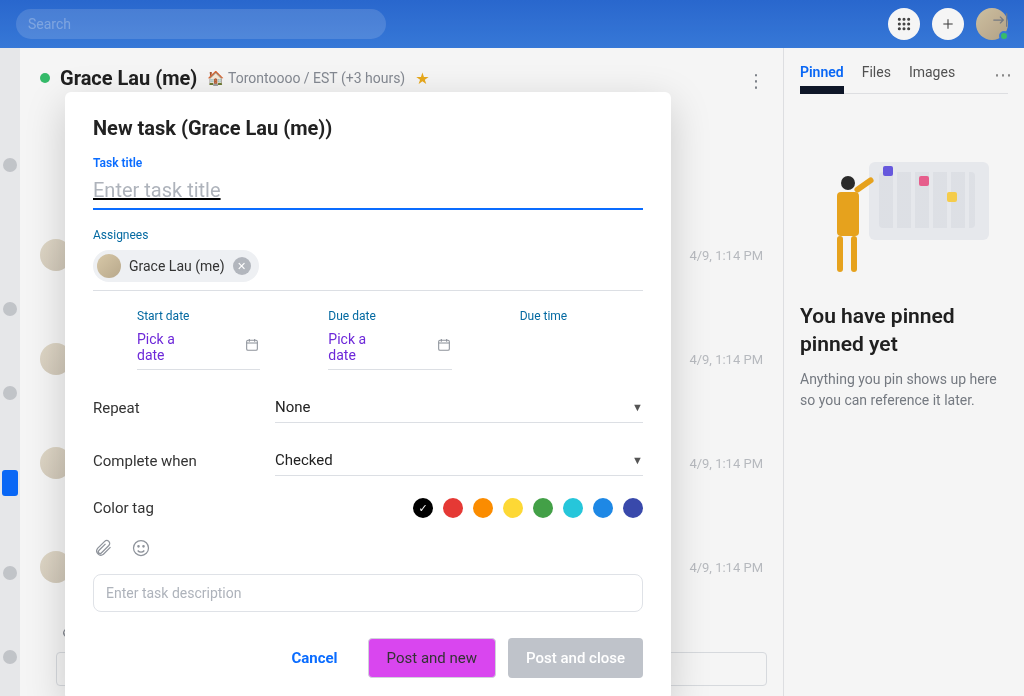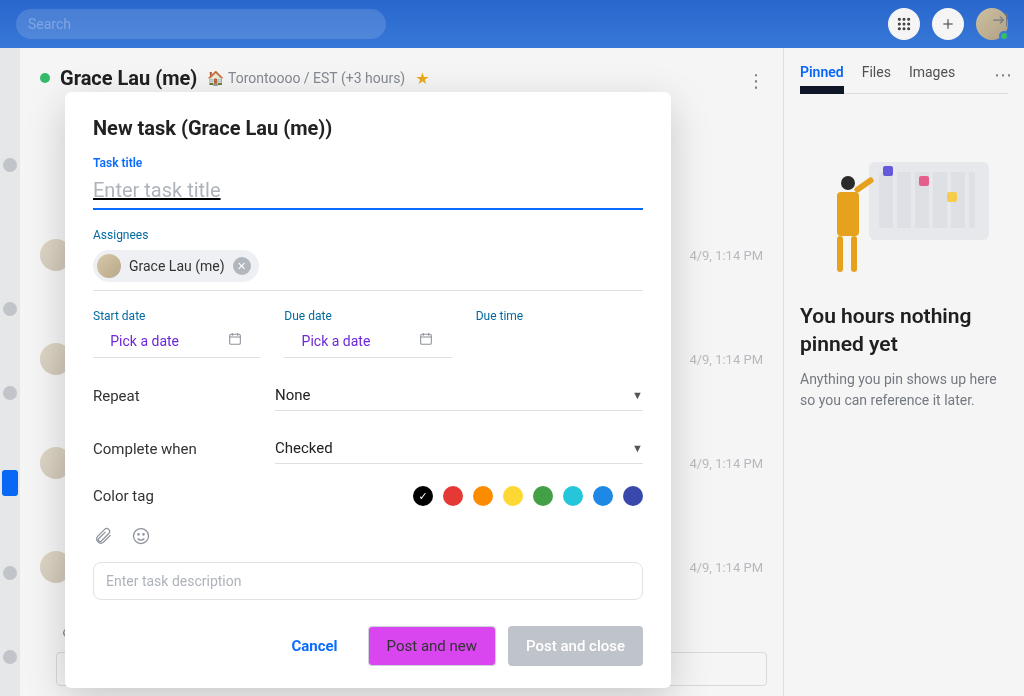--- a/index.html
+++ b/index.html
@@ -64,21 +64,21 @@
   .field-label.active { color: #0a6cff; font-weight: 600; }
   .text-input { width: 100%; border: none; border-bottom: 2px solid #0a6cff; font-size: 20px; padding: 6px 0; outline: none; background: transparent; text-decoration: underline; }
   .text-input::placeholder { color: #aeb3bb; }
   .section { margin-top: 18px; }
   .chip { display: inline-flex; align-items: center; gap: 8px; background: #eef0f3; border-radius: 16px; padding: 4px 8px 4px 4px; font-size: 14px; color: #333; margin-top: 6px; }
   .chip-ava { width: 24px; height: 24px; border-radius: 50%; background: linear-gradient(135deg,#d7c8a8,#b8a88b); }
   .chip-x { width: 18px; height: 18px; border-radius: 50%; background: #b2b6bd; color: #fff; display: flex; align-items: center; justify-content: center; font-size: 11px; cursor: pointer; }
   .assignees-line { border-bottom: 1px solid #dcdfe4; padding-bottom: 8px; }
 
   .date-row { display: flex; gap: 24px; margin-top: 18px; }
-  .date-col { flex: 1; }
+  .date-col { flex: 1; margin-left: 44px; }
   .date-input { width: 100%; border: none; border-bottom: 1px solid #dcdfe4; font-size: 14px; padding: 6px 0; color: #6d28d9; background: transparent; display: flex; justify-content: center; align-items: center; gap: 48px; }
   .date-icon { color: #8e939b; font-size: 15px; }
 
   .row-field { display: flex; align-items: center; margin-top: 22px; }
   .row-field .lbl { width: 182px; font-size: 15px; color: #333; }
   .select-like { flex: 1; border-bottom: 1px solid #dcdfe4; padding: 6px 0; font-size: 15px; color: #222; display: flex; justify-content: space-between; align-items: center; cursor: pointer; }
   .caret { font-size: 11px; color: #555; }
 
   .colors { display: flex; gap: 10px; }
   .color-swatch { width: 20px; height: 20px; border-radius: 50%; cursor: pointer; display: flex; align-items: center; justify-content: center; color: #fff; font-size: 11px; }
@@ -228,21 +228,21 @@
       </div>
       <div class="illus-person">
         <div class="illus-arm"></div>
         <div class="illus-head"></div>
         <div class="illus-body"></div>
         <span class="illus-leg" style="margin-left:8px"></span>
         <span class="illus-leg" style="margin-left:4px"></span>
       </div>
     </div>
 
-    <div class="pinned-title">You hours nothing pinned yet</div>
+    <div class="pinned-title">You have pinned pinned yet</div>
     <div class="pinned-sub">Anything you pin shows up here so you can reference it later.</div>
   </div>
 </div>
 
 <div class="backdrop"></div>
 
 <div class="modal">
   <h2>New task (Grace Lau (me))</h2>
 
   <label class="field-label active">Task title</label>

